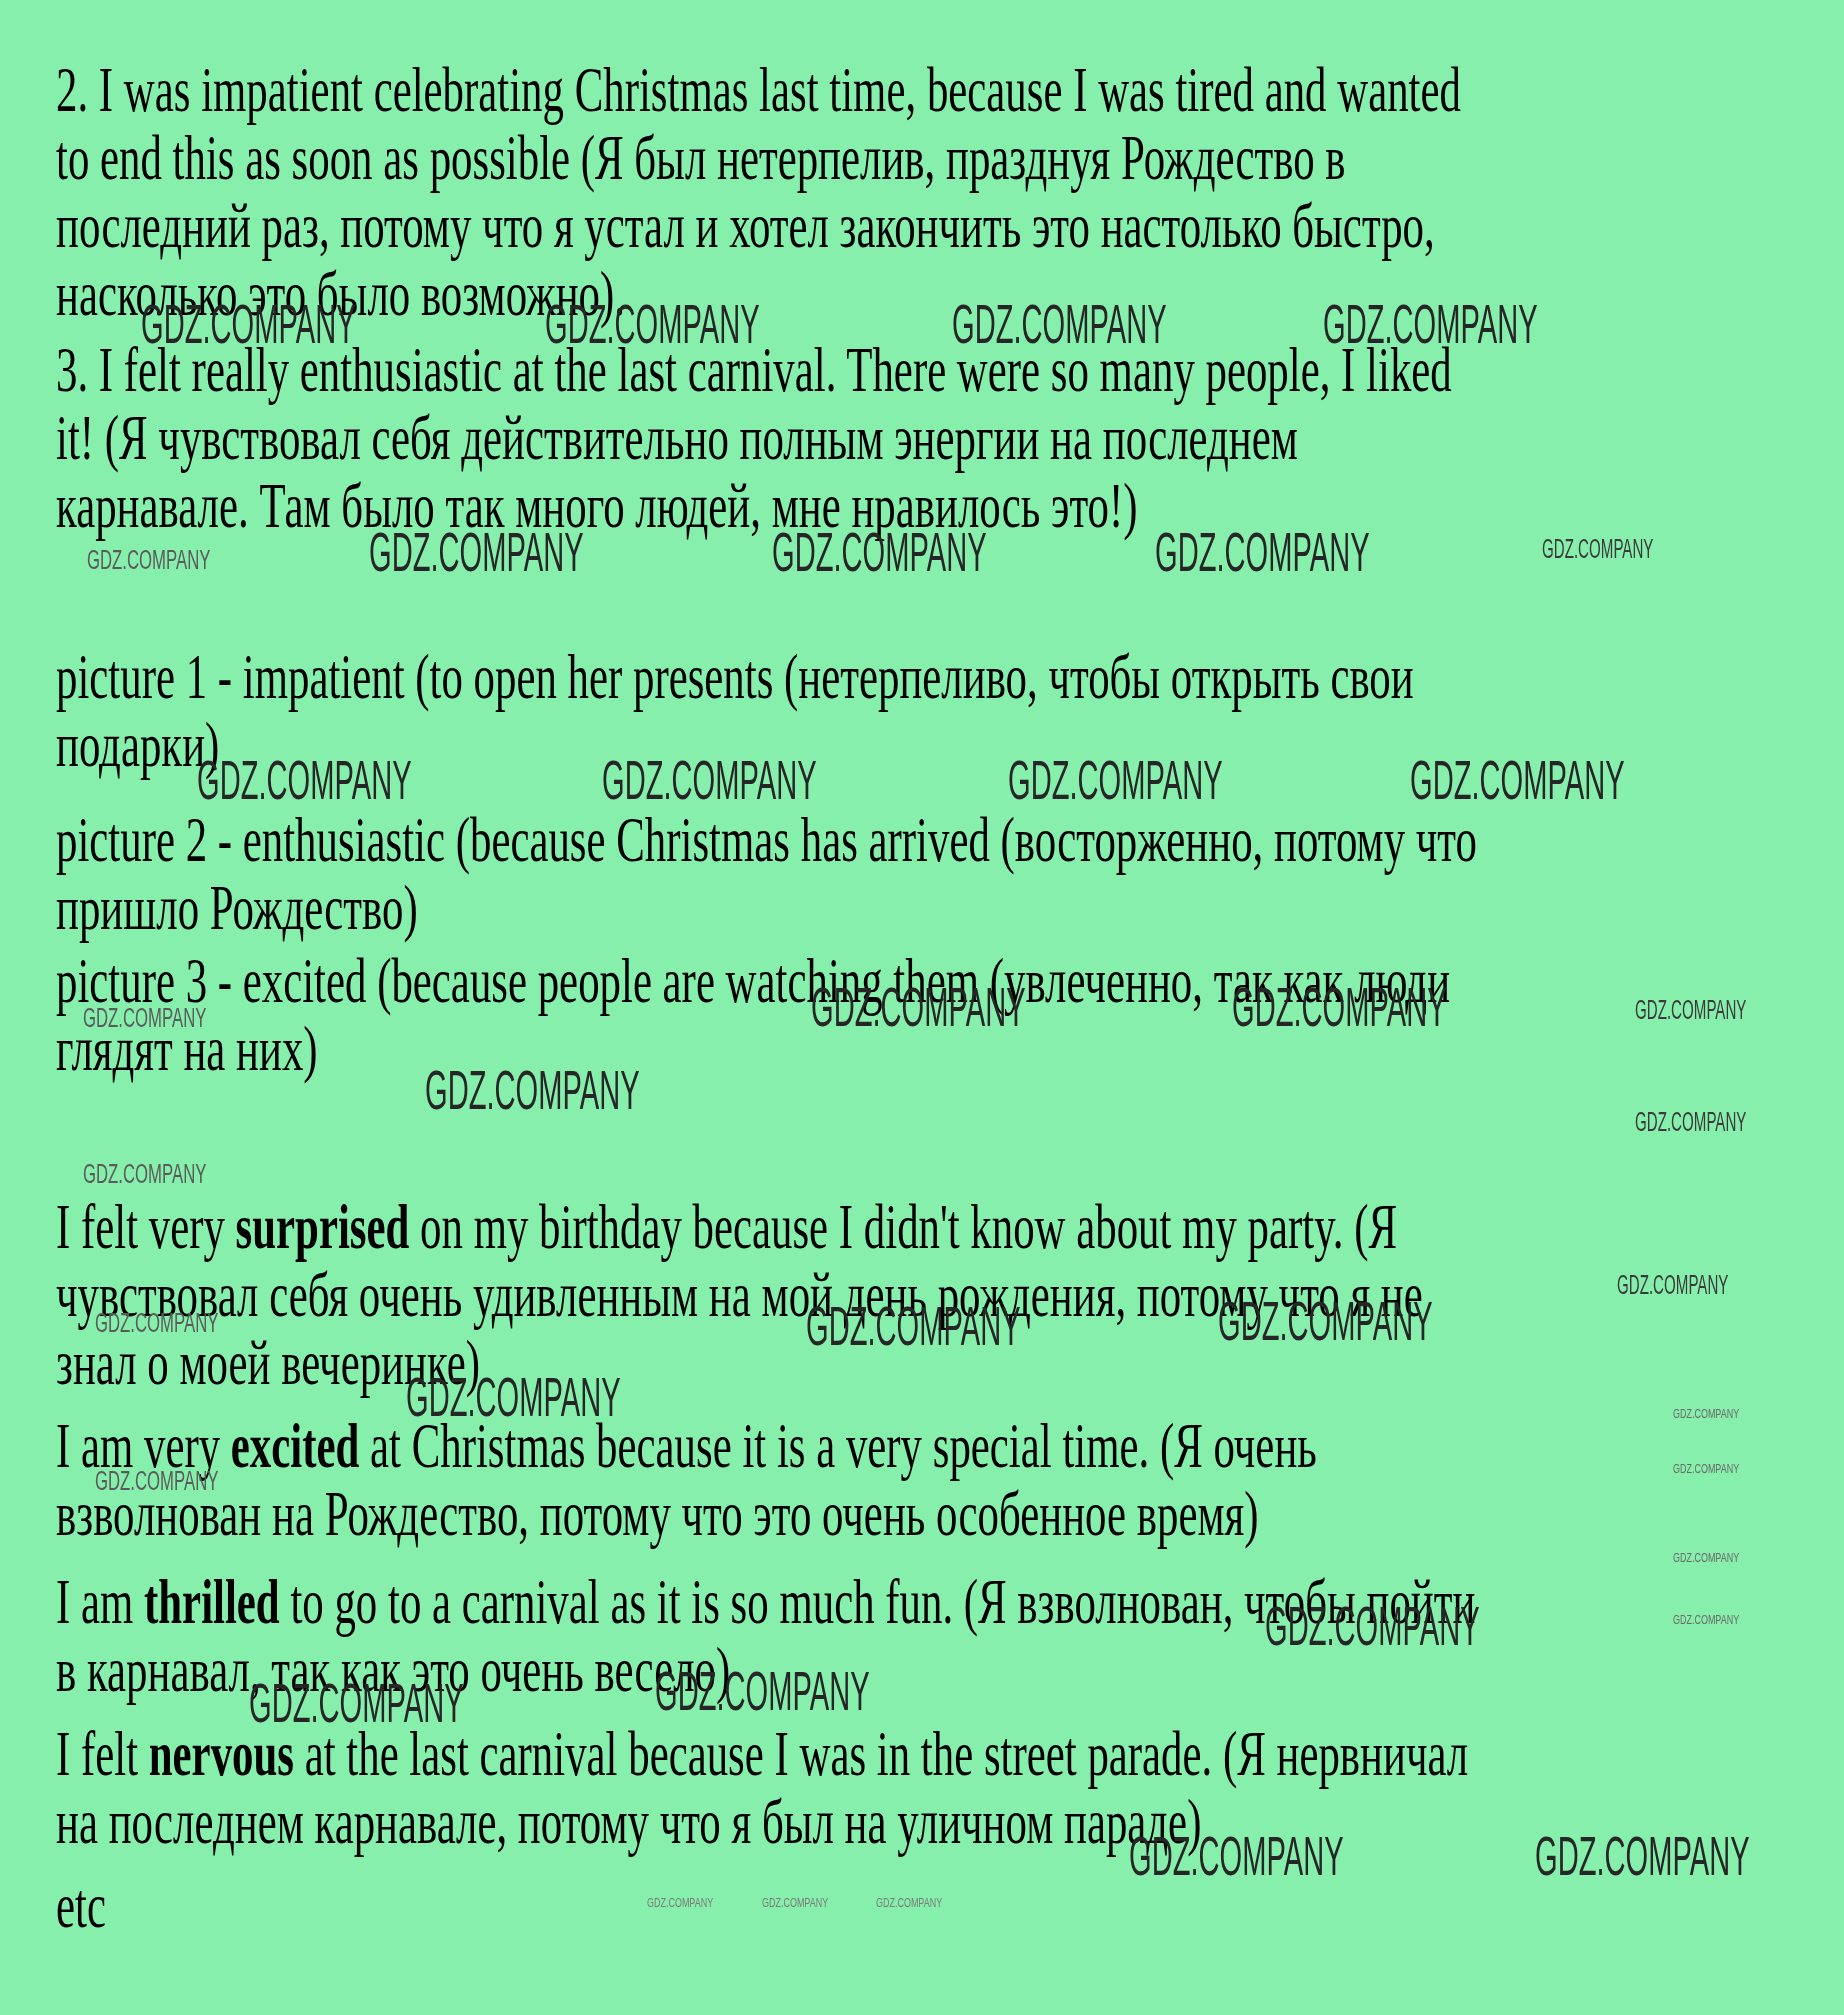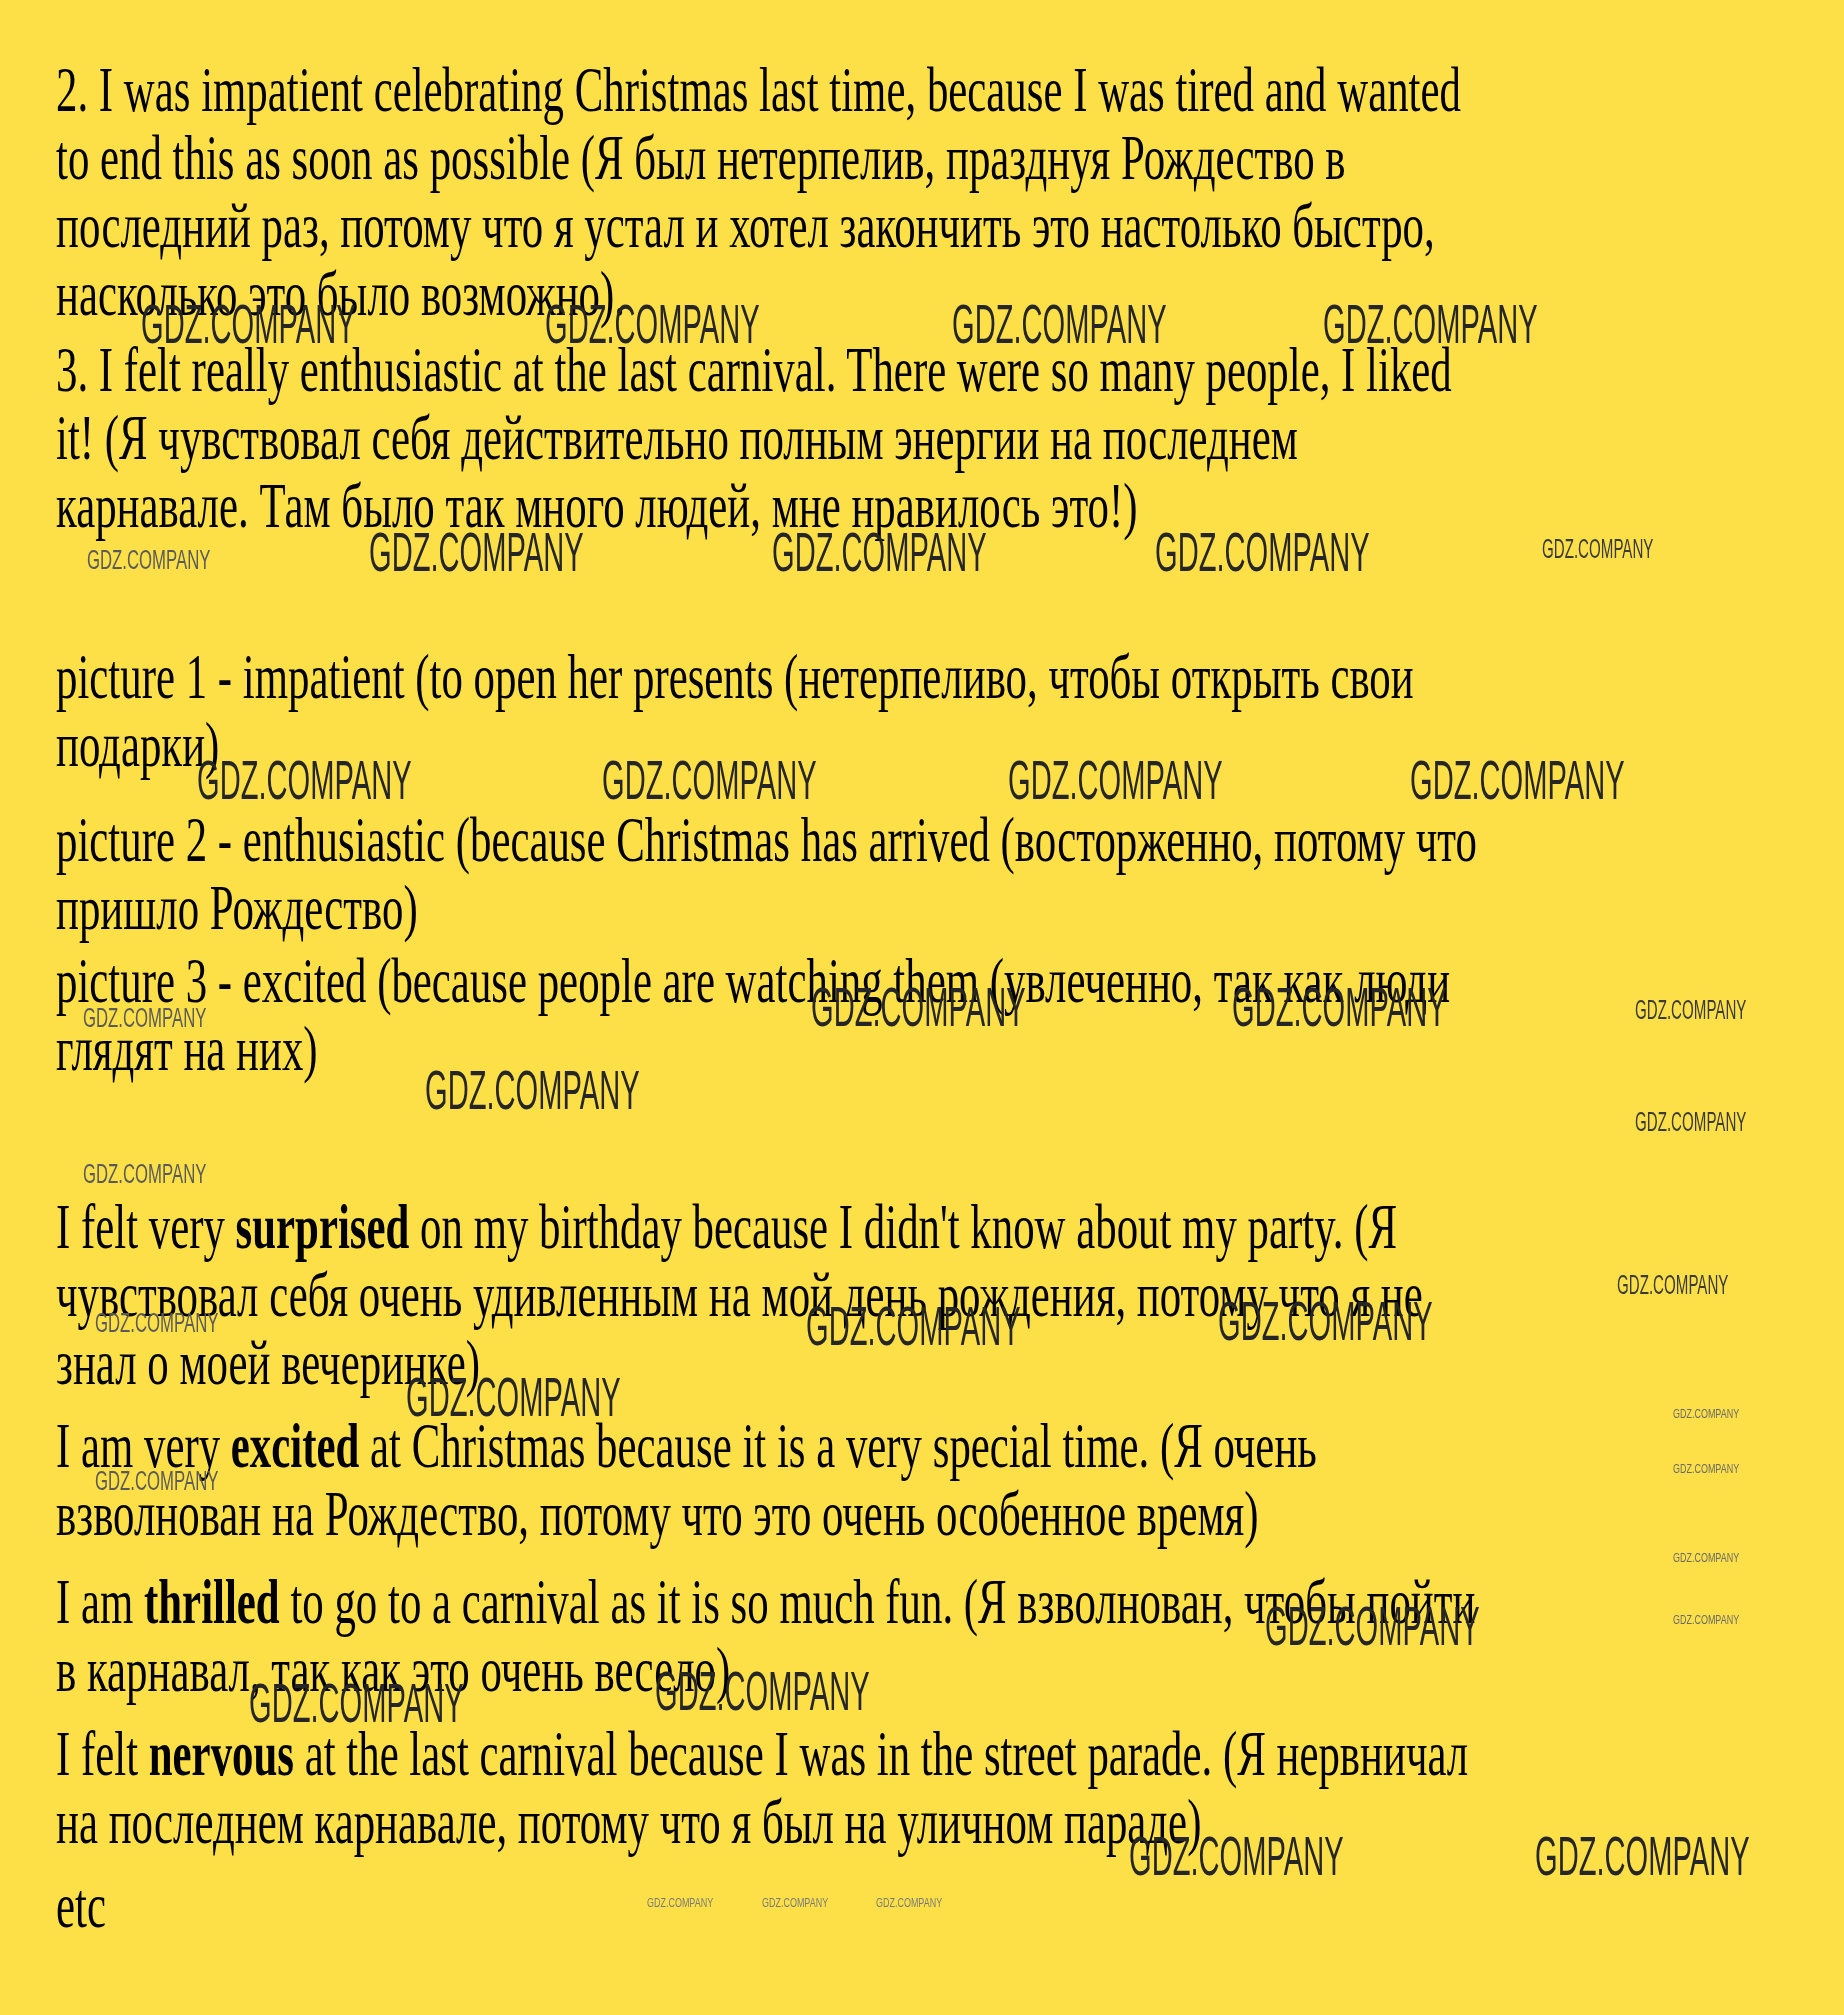--- a/index.html
+++ b/index.html
@@ -1,16 +1,16 @@
 <!DOCTYPE html>
 <html style="font-size:14.3px"><head>
 <meta charset="utf-8">
 <style>
   html,body{margin:0;padding:0;background:#fff;}
-  .canvas{position:relative;width:1844px;height:2016px;background:#fde047;overflow:hidden;}
+  .canvas{position:relative;width:1844px;height:2016px;background:#86efac;overflow:hidden;}
 
   
   .para{
     position:absolute;left:56px;
     font-family:"Liberation Serif",serif;
     font-size:63px;color:#000;
     transform:scaleX(0.68);transform-origin:left top;
   }
   .para .line{height:68px;line-height:68px;white-space:nowrap;}
   .para b{font-weight:bold;}

